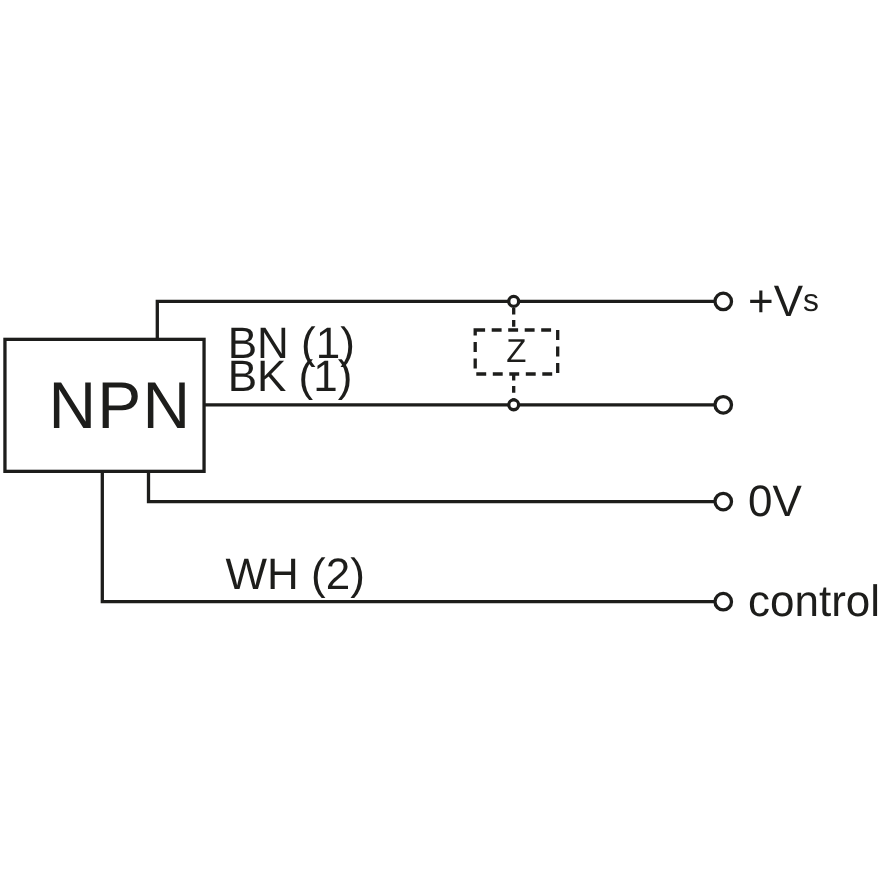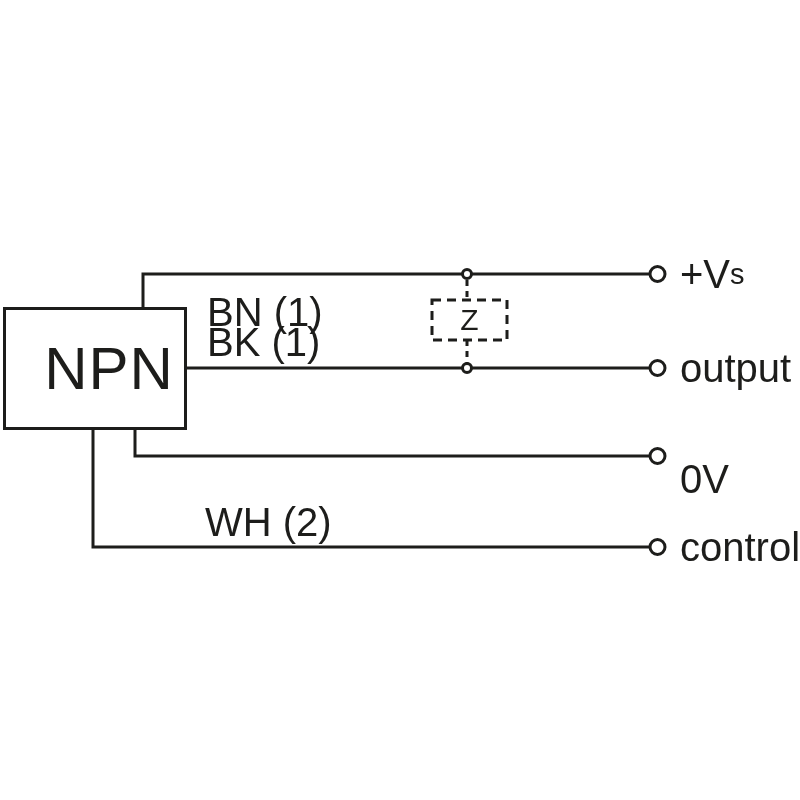--- a/index.html
+++ b/index.html
@@ -105,23 +105,20 @@
   <div class="impedance-label">Z</div>
 
   <div class="lbl" style="left:207px; top:248px;margin-top:44px;">BN (1)</div>
   <div class="lbl" style="left:207px; top:322px;">BK (1)</div>
   <div class="lbl" style="left:205px; top:502px;">WH (2)</div>
 
   <div class="terminal-label" style="top:249px;">
       <span>+V</span>
       <span class="sub">s</span>
     </div>
-  <div class="terminal-label" style="top:343px;">
-      <span>output</span>
-    </div>
-  <div class="terminal-label" style="top:431px;margin-top:23px;">
+  <div class="terminal-label" style="top:431px;">
       <span>0V</span>
     </div>
   <div class="terminal-label" style="top:522px;">
       <span>control</span>
     </div>
 
 </div>
 
 </body></html>

